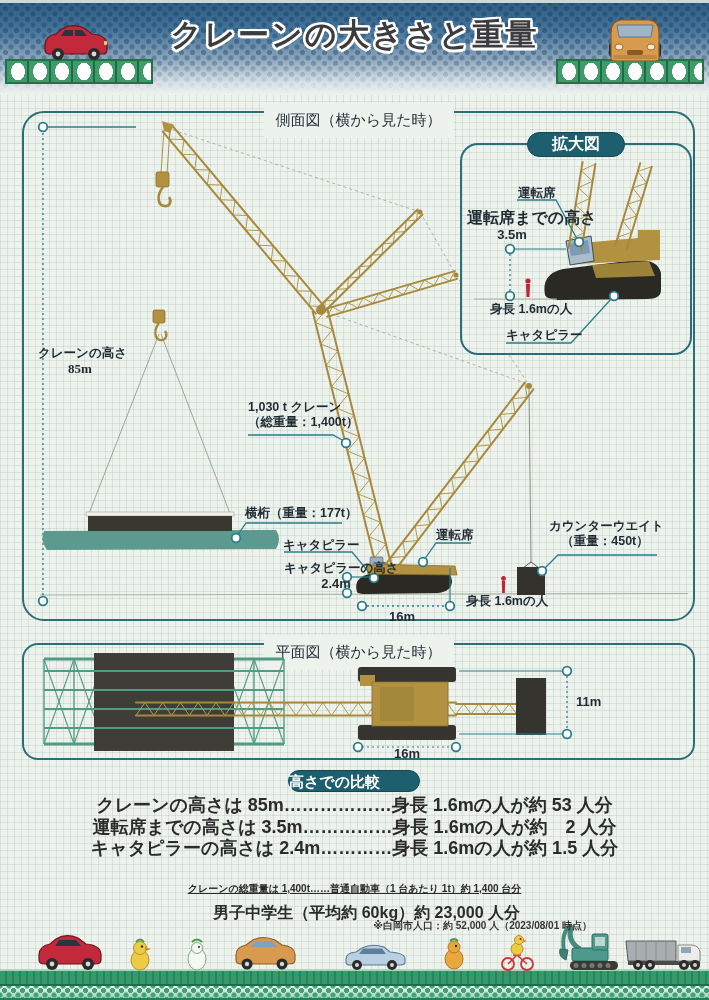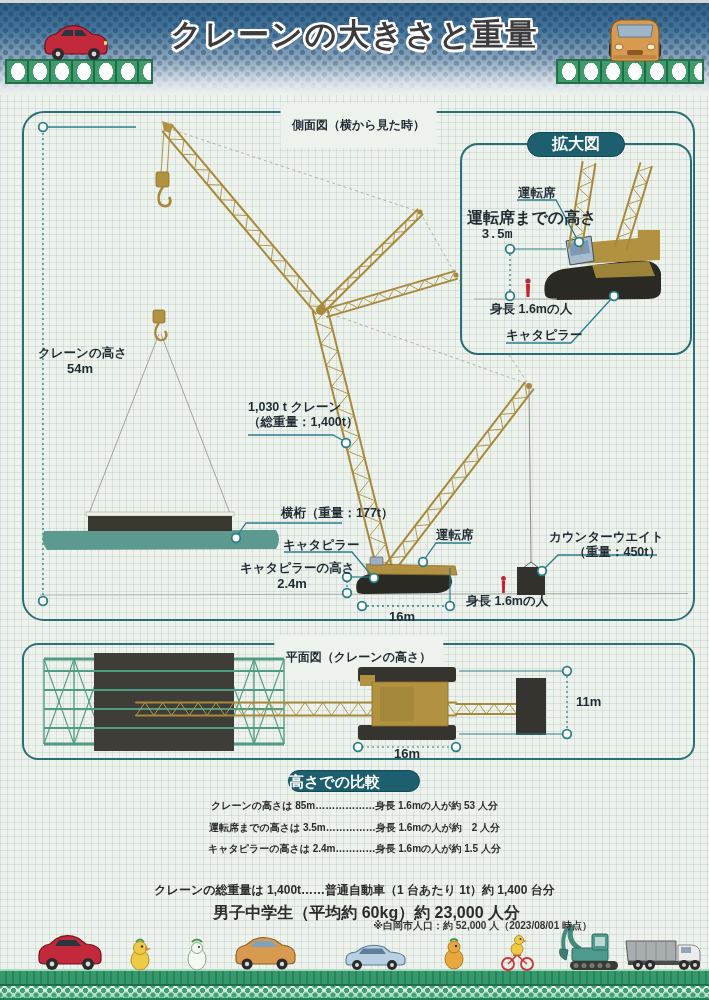--- a/index.html
+++ b/index.html
@@ -30,38 +30,38 @@
       repeating-linear-gradient(90deg,#3d9c6a 0 20px,#1e6b45 20px 22px);
     background-size:22px 100%,22px 100%;}
   .girder.left{left:5px;width:148px;}
   .girder.right{right:5px;width:148px;}
   
   .panel{position:absolute;border:2.5px solid #2a6f77;box-sizing:border-box;z-index:1;}
   .side-panel{left:22px;top:108px;width:673px;height:510px;border-radius:22px;}
   .plan-panel{left:22px;top:640px;width:673px;height:117px;border-radius:16px;}
   .inset-panel{left:460px;top:140px;width:232px;height:212px;border-radius:18px;z-index:3;}
   .panel-title{position:absolute;top:-10px;left:50%;transform:translateX(-50%);
-    background:#eef2ed;padding:14px 12px;font-size:12px;font-weight:bold;color:#1f2a33;white-space:nowrap;}
+    background:#eef2ed;padding:8px 12px;font-size:15px;font-weight:normal;color:#1f2a33;white-space:nowrap;}
   .badge-inset{position:absolute;top:-13px;left:50%;transform:translateX(-50%);
     background:#1d5f6e;color:#fff;font-size:16px;font-weight:bold;padding:1px 24px;
     border-radius:14px;white-space:nowrap;border:1px solid #0f4a57;}
   
   #art{position:absolute;top:0;left:0;z-index:2;pointer-events:none;}
   #art2{position:absolute;top:0;left:0;z-index:4;pointer-events:none;}
   
   .label{position:absolute;font-size:12.5px;font-weight:bold;color:#1e2b33;
     white-space:nowrap;line-height:1.18;z-index:5;}
   .label.ctr{text-align:center;}
   .num{font-size:13px;}
   
   .cmp-badge{position:absolute;background:#1d5f6e;color:#fff;font-weight:bold;font-size:15px;
     text-align:left;border-radius:12px;z-index:3;border:1px solid #0f4a57;box-sizing:border-box;}
-  .cmp-rows{position:absolute;left:0;width:709px;text-align:center;font-size:10px;font-weight:bold;
+  .cmp-rows{position:absolute;left:0;width:709px;text-align:center;font-size:18px;font-weight:bold;
     color:#2b2b2b;line-height:21.5px;z-index:3;}
-  #w1{position:absolute;top:879px;left:0;width:709px;text-align:center;font-size:12px;font-weight:bold;color:#2b2b2b;z-index:3;}
+  #w1{position:absolute;top:879px;left:0;width:709px;text-align:center;font-size:10px;font-weight:bold;color:#2b2b2b;z-index:3;text-decoration:underline;}
   #w2{position:absolute;top:900px;right:189px;font-size:16px;font-weight:bold;color:#2b2b2b;z-index:3;white-space:nowrap;}
   #wnote{position:absolute;top:916px;right:117px;font-size:10px;font-weight:bold;color:#333;z-index:3;white-space:nowrap;}
   
   .road{position:absolute;left:0;top:966px;width:709px;height:17px;z-index:1;box-sizing:border-box;
     background:repeating-linear-gradient(90deg,#35996b 0 5px,#27855c 5px 7px);
     border-top:2px solid #a6d8bd;border-bottom:2px solid #1d6e4b;}
   .bottom{position:absolute;left:0;top:983px;width:709px;height:17px;z-index:1;box-sizing:border-box;
     background-color:#eaf4ee;
     background-image:radial-gradient(circle 2.8px,#3fa174 82%,transparent 88%),
                      radial-gradient(circle 2.8px,#3fa174 82%,transparent 88%),
@@ -77,21 +77,21 @@
   <div class="header">
     <div class="girder left"></div>
     <div class="girder right"></div>
   </div>
   <div class="main-title">クレーンの大きさと重量</div>
 
   <div class="panel side-panel">
     <div class="panel-title">側面図（横から見た時）</div>
   </div>
   <div class="panel plan-panel">
-    <div class="panel-title">平面図（クレーンの高さ）</div>
+    <div class="panel-title">平面図（横から見た時）</div>
   </div>
 
   <svg id="art" width="709" height="1000" viewBox="0 0 709 1000">
 
     <g transform="translate(44,22)">
       <path d="M1,20 Q1,11 12,9 L18,4 Q28,-2 40,3 L48,9 Q62,10 63,19 L63,25 Q63,29 57,29 L7,29 Q1,29 1,25 Z" fill="#c2293b" stroke="#6e1220" stroke-width="1.2"></path>
       <path d="M21,5 L38,5 L43,11 L17,11 Z" fill="#2a3540"></path>
       <rect x="29" y="4" width="2" height="8" fill="#c2293b"></rect>
       <circle cx="14" cy="29" r="6" fill="#2b2b2b"></circle>
         <circle cx="14" cy="29" r="2.4" fill="#d8d8d8"></circle>
@@ -360,45 +360,45 @@
       <circle cx="510" cy="293" r="4.3" fill="#fff" stroke="#2a7e8c" stroke-width="1.8"></circle>
       <polyline points="506,340 571,340 612,295" fill="none" stroke="#2a7e8c" stroke-width="1.3"></polyline>
       <circle cx="614" cy="293" r="4.3" fill="#fff" stroke="#2a7e8c" stroke-width="1.8"></circle>
       <g>
         <circle cx="528" cy="278" r="2.6" fill="#c32336"></circle>
         <path d="M526,281 L530,281 L529.5,294 L526.5,294 Z" fill="#c32336"></path>
       </g>
     </g>
   </svg>
 
-  <div class="label ctr" style="left:38px;top:343px;width:84px;">
+  <div class="label ctr" style="left:38px;top:343px;width:84px;font-family:Liberation Serif, serif;">
     <div>クレーンの高さ</div>
-    <div class="num">54m</div>
+    <div class="num">85m</div>
   </div>
   <div class="label" style="left:248px;top:397px;">
     <div>1,030 t クレーン</div>
     <div>（総重量：1,400t）</div>
   </div>
-  <div class="label" style="left:245px;top:503px;padding-left:36px;">横桁（重量：177t）</div>
+  <div class="label" style="left:245px;top:503px;">横桁（重量：177t）</div>
   <div class="label" style="left:283px;top:535px;">キャタピラー</div>
-  <div class="label ctr" style="left:240px;top:558px;width:104px;">
+  <div class="label ctr" style="left:240px;top:558px;width:104px;padding-left:44px;">
     <div>キャタピラーの高さ</div>
     <div class="num">2.4m</div>
   </div>
   <div class="label" style="left:436px;top:525px;">運転席</div>
-  <div class="label ctr" style="left:549px;top:527px;width:112px;text-align:right;">
+  <div class="label ctr" style="left:549px;top:516px;width:112px;">
     <div>カウンターウエイト</div>
     <div>（重量：450t）</div>
   </div>
   <div class="label" style="left:466px;top:591px;">身長 1.6mの人</div>
   <div class="label ctr num" style="left:384px;top:606px;width:36px;">16m</div>
 
   <div class="label" style="left:518px;top:183px;">運転席</div>
   <div class="label" style="left:467px;top:206px;font-size:16px;">運転席までの高さ</div>
-  <div class="label ctr num" style="left:480px;top:224px;width:34px;font-family:Liberation Mono, monospace;">3.5m</div>
+  <div class="label ctr num" style="left:495px;top:224px;width:34px;">3.5m</div>
   <div class="label" style="left:490px;top:299px;">身長 1.6mの人</div>
   <div class="label" style="left:506px;top:325px;">キャタピラー</div>
 
   <div class="label num" style="left:576px;top:691px;">11m</div>
   <div class="label ctr num" style="left:384px;top:743px;width:46px;">16m</div>
 
   <div class="cmp-badge" style="left:288px;top:767px;width:132px;height:22px;line-height:21px;">高さでの比較</div>
   <div class="cmp-rows" style="top:792px;">
     <div>クレーンの高さは 85m………………身長 1.6mの人が約 53 人分</div>
     <div>運転席までの高さは 3.5m……………身長 1.6mの人が約　2 人分</div>

